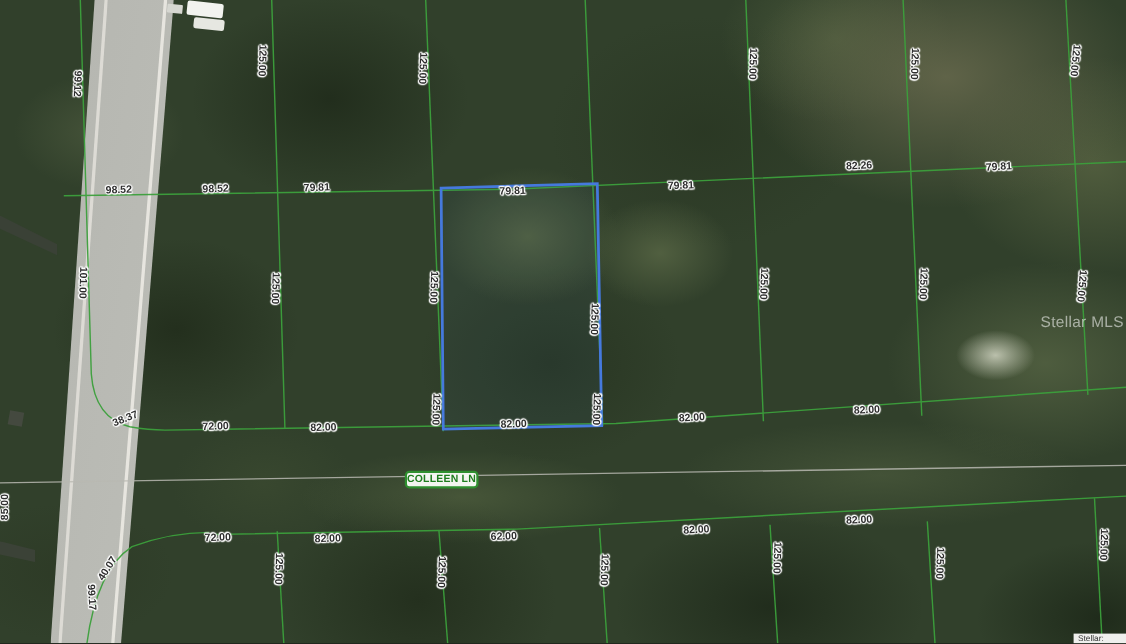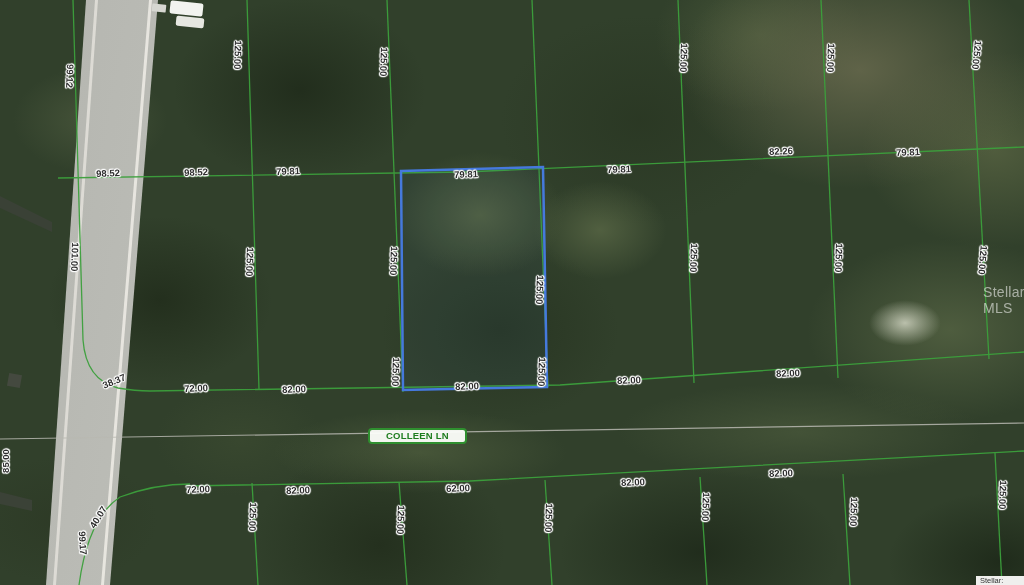--- a/index.html
+++ b/index.html
@@ -48,26 +48,26 @@
   .vehicle1{position:absolute;left:170px;top:2px;width:33px;height:13px;background:#f2f3ef;transform:rotate(6deg);border-radius:2px;}
   .vehicle2{position:absolute;left:176px;top:17px;width:28px;height:10px;background:#e6e7e1;transform:rotate(6deg);border-radius:2px;}
   .vehicle3{position:absolute;left:152px;top:4px;width:14px;height:8px;background:#d6d7d1;transform:rotate(6deg);border-radius:1px;}
   
   svg.lines{position:absolute;inset:0;}
   
   .dim{position:absolute;transform:translate(-50%,-50%);white-space:nowrap;
     font-size:9.5px;font-weight:700;color:#2e2e2e;letter-spacing:0;
     text-shadow:0 0 2px #fff,0 0 2px #fff,1px 0 1px #fff,-1px 0 1px #fff,0 1px 1px #fff,0 -1px 1px #fff,1px 1px 1px #fff,-1px -1px 1px #fff;}
   
-  .street-label{position:absolute;left:368px;top:428px;padding:1px 16px;
+  .street-label{position:absolute;left:368px;top:428px;padding:1px 0;
     border:2px solid #2f8f2f;border-radius:4px;background:rgba(253,254,251,.95);
     color:#1e7d1e;font-size:9.5px;font-weight:700;letter-spacing:.2px;line-height:1.1;}
   
   .watermark{position:absolute;left:946px;top:284px;font-size:14px;font-weight:400;
-    color:rgba(255,255,255,.55);letter-spacing:.3px;margin-left:37px;}
+    color:rgba(255,255,255,.55);letter-spacing:.3px;}
   
   .position-bar{position:absolute;right:0;bottom:0;width:48px;height:9px;background:#efefed;
     color:#333;font-size:7.5px;line-height:9px;padding-left:4px;overflow:hidden;box-sizing:border-box;}
 </style>
 </head>
 <body>
 
 <div class="screen">
 
   <div class="aerial"></div>

